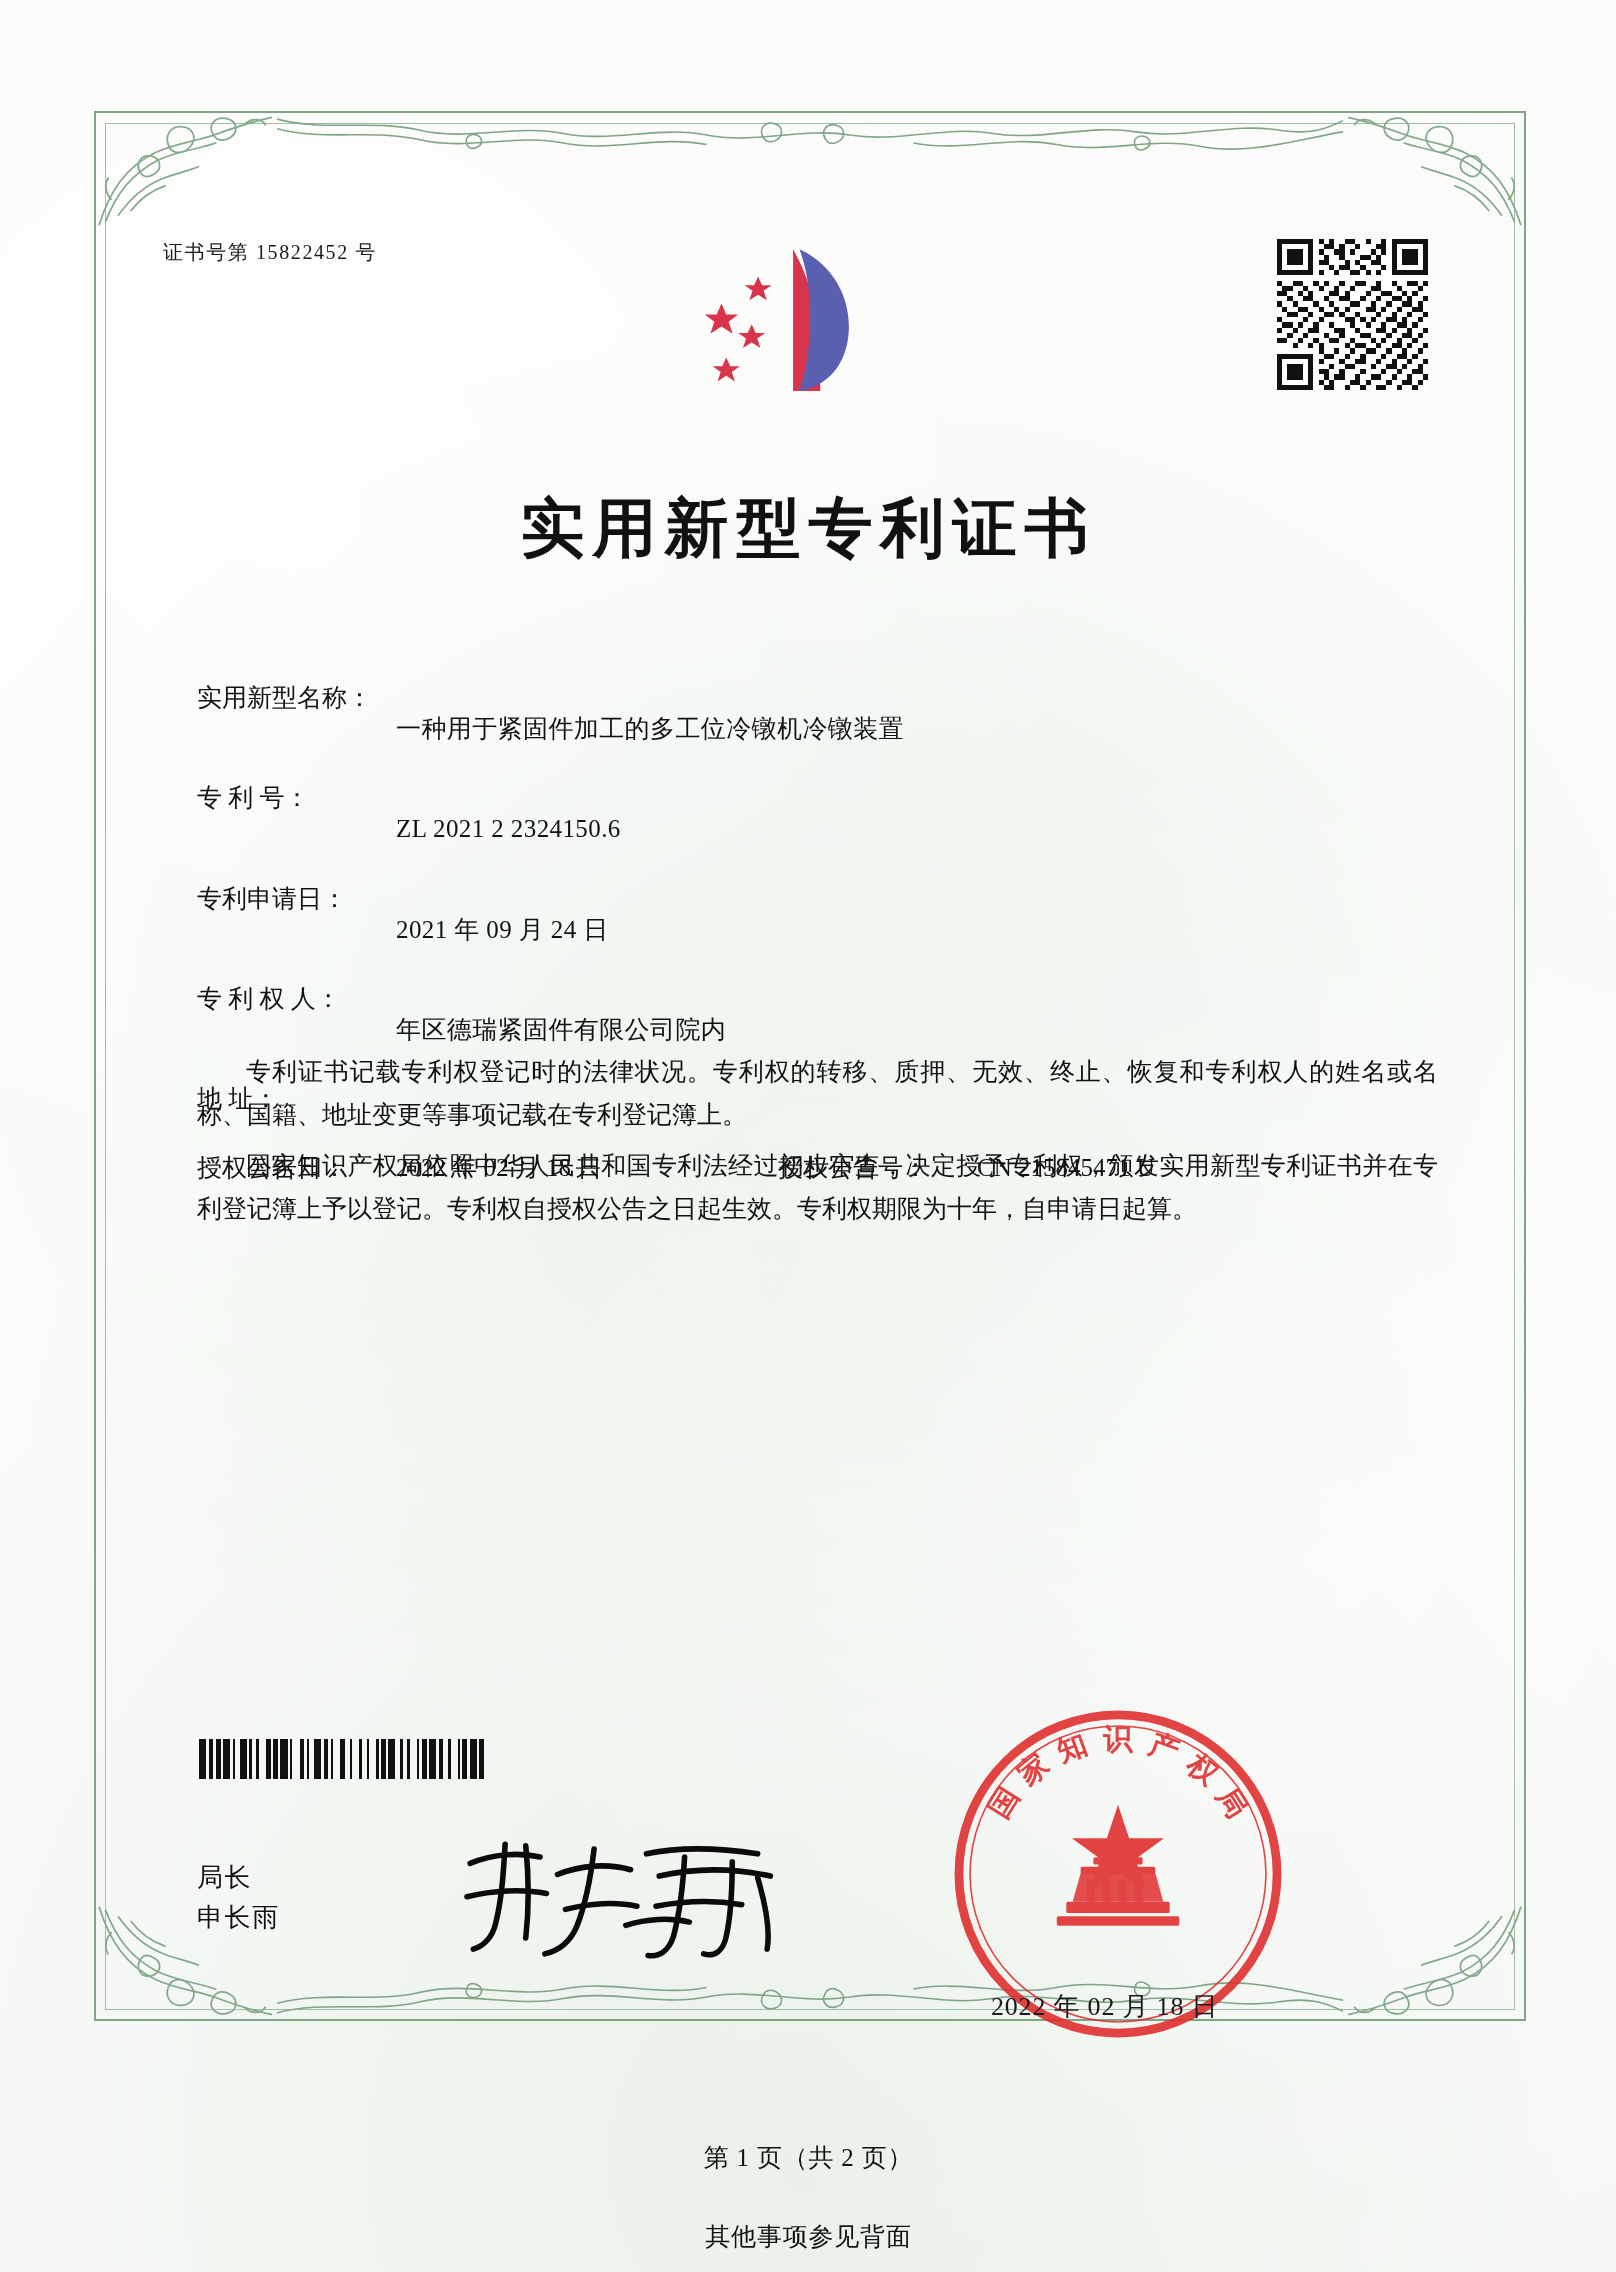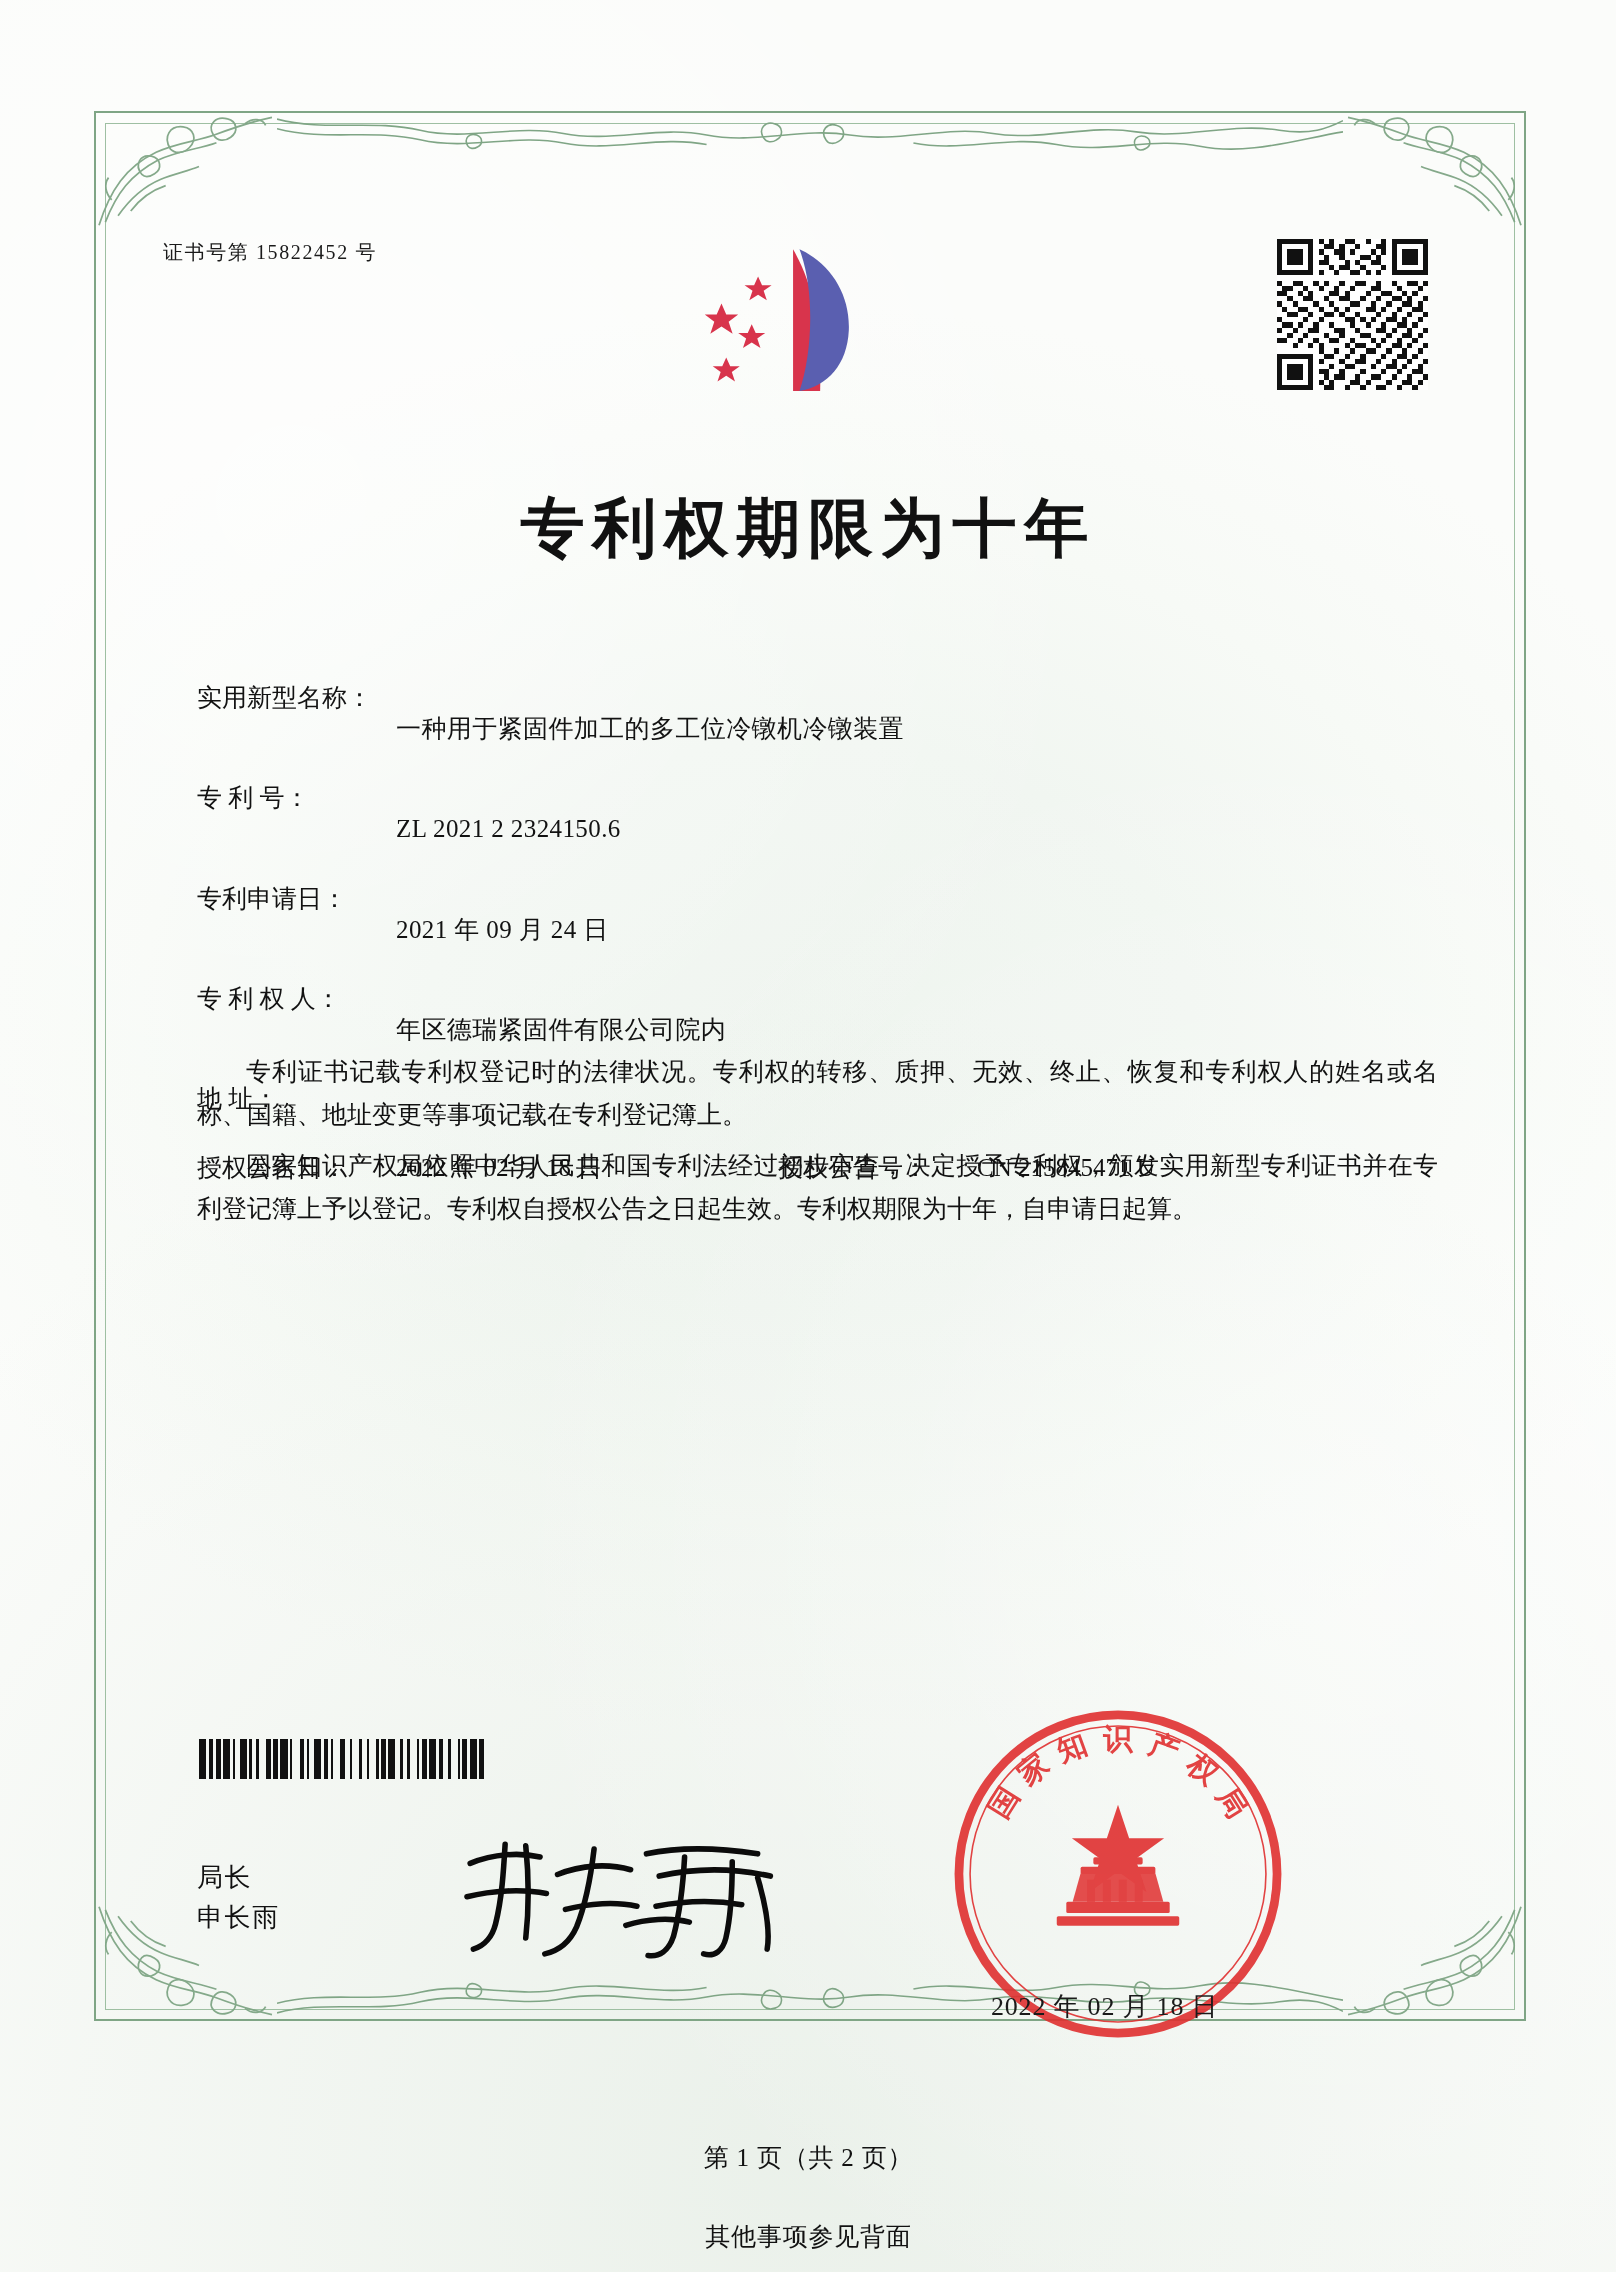--- a/index.html
+++ b/index.html
@@ -550,21 +550,21 @@
         <rect x="9" y="28" width="2" height="1"></rect>
           <rect x="13" y="28" width="1" height="1"></rect>
           <rect x="16" y="28" width="1" height="1"></rect>
           <rect x="19" y="28" width="2" height="1"></rect>
           <rect x="23" y="28" width="1" height="1"></rect>
           <rect x="26" y="28" width="1" height="1"></rect>
       </g>
     </svg>
   </div>
 
-  <div class="title">专利权期限为十年</div>
+  <div class="title">实用新型专利证书</div>
 
   <div class="fields">
     <div class="row">
       <span class="lab">实用新型名称：</span>
       <span class="val">一种用于紧固件加工的多工位冷镦机冷镦装置</span>
     </div>
     <div class="row">
       <span class="lab">专  利  号：</span>
       <span class="val">ZL 2021 2 2324150.6</span>
     </div>

